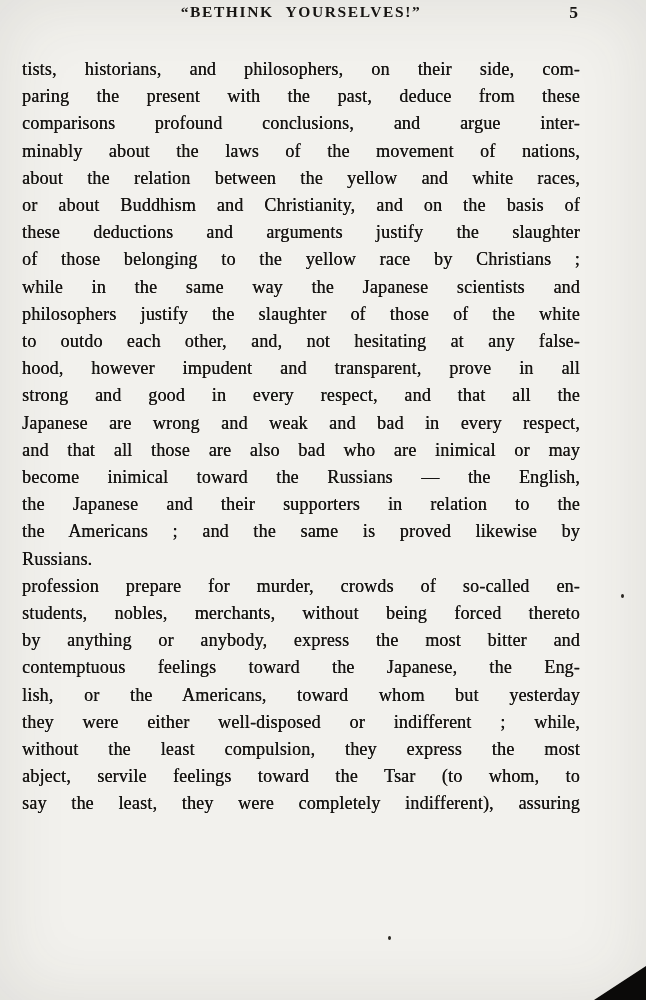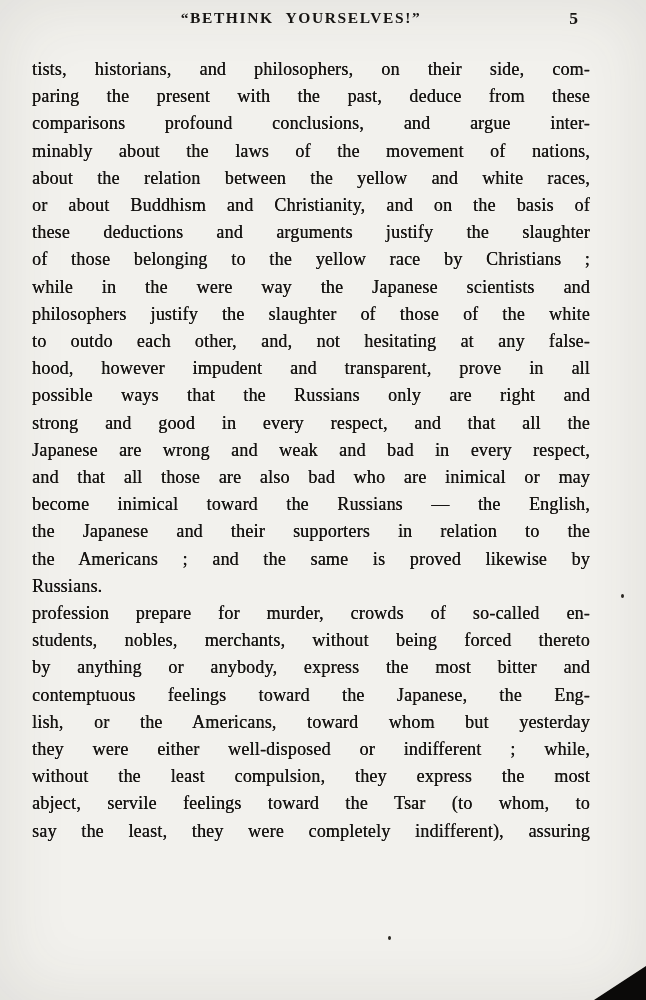--- a/index.html
+++ b/index.html
@@ -10,40 +10,40 @@
     color: #171513;
     overflow: hidden;
     position: relative;
   }
   .page {
     position: absolute; inset: 0;
     box-shadow: inset 0 0 70px rgba(60,55,45,.10);
   }
   .header {
     position: relative;
-    margin: 9px 22px 0 22px;
+    margin: 3px 22px 0 22px;
     width: 558px; height: 26px;
   }
   .header-title {
     display: block;
     text-align: center;
     font-weight: bold;
     font-size: 15.5px;
     letter-spacing: 1.6px;
     word-spacing: 7px;
     white-space: nowrap;
   }
   .page-number {
     position: absolute; right: 2px; top: -1px;
     font-weight: bold;
     font-size: 17.5px;
   }
   .text-block {
     position: absolute;
-    left: 32px; top: 56px;
+    left: 22px; top: 56px;
     width: 558px;
   }
   .paragraph { margin: 0; }
   .line {
     font-size: 18px;
     line-height: 27.2px;
     text-align: justify;
     text-align-last: justify;
     letter-spacing: 0.2px;
     text-shadow: 0.25px 0 0 currentColor; 
@@ -77,25 +77,24 @@
   <div class="text-block">
       <div class="paragraph">
         <div class="line">tists, historians, and philosophers, on their side, com-</div>
         <div class="line">paring the present with the past, deduce from these</div>
         <div class="line">comparisons profound conclusions, and argue inter-</div>
         <div class="line">minably about the laws of the movement of nations,</div>
         <div class="line">about the relation between the yellow and white races,</div>
         <div class="line">or about Buddhism and Christianity, and on the basis of</div>
         <div class="line">these deductions and arguments justify the slaughter</div>
         <div class="line">of those belonging to the yellow race by Christians ;</div>
-        <div class="line">while in the were way the Japanese scientists and</div>
+        <div class="line">while in the same way the Japanese scientists and</div>
         <div class="line">philosophers justify the slaughter of those of the white</div>
         <div class="line">to outdo each other, and, not hesitating at any false-</div>
         <div class="line">hood, however impudent and transparent, prove in all</div>
-        <div class="line">possible ways that the Russians only are right and</div>
         <div class="line">strong and good in every respect, and that all the</div>
         <div class="line">Japanese are wrong and weak and bad in every respect,</div>
         <div class="line">and that all those are also bad who are inimical or may</div>
         <div class="line">become inimical toward the Russians — the English,</div>
         <div class="line">the Japanese and their supporters in relation to the</div>
         <div class="line">the Americans ; and the same is proved likewise by</div>
         <div class="line last-left">Russians.</div>
       </div>
       <div class="paragraph">
         <div class="line">profession prepare for murder, crowds of so-called en-</div>

